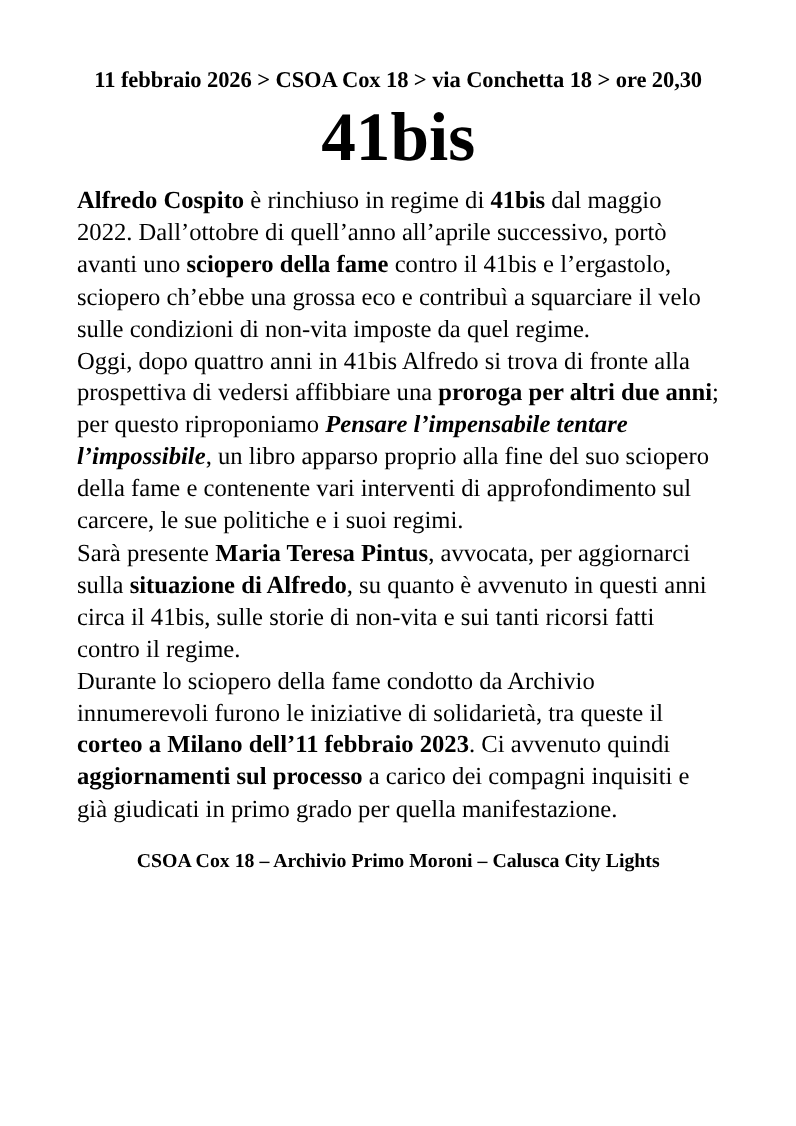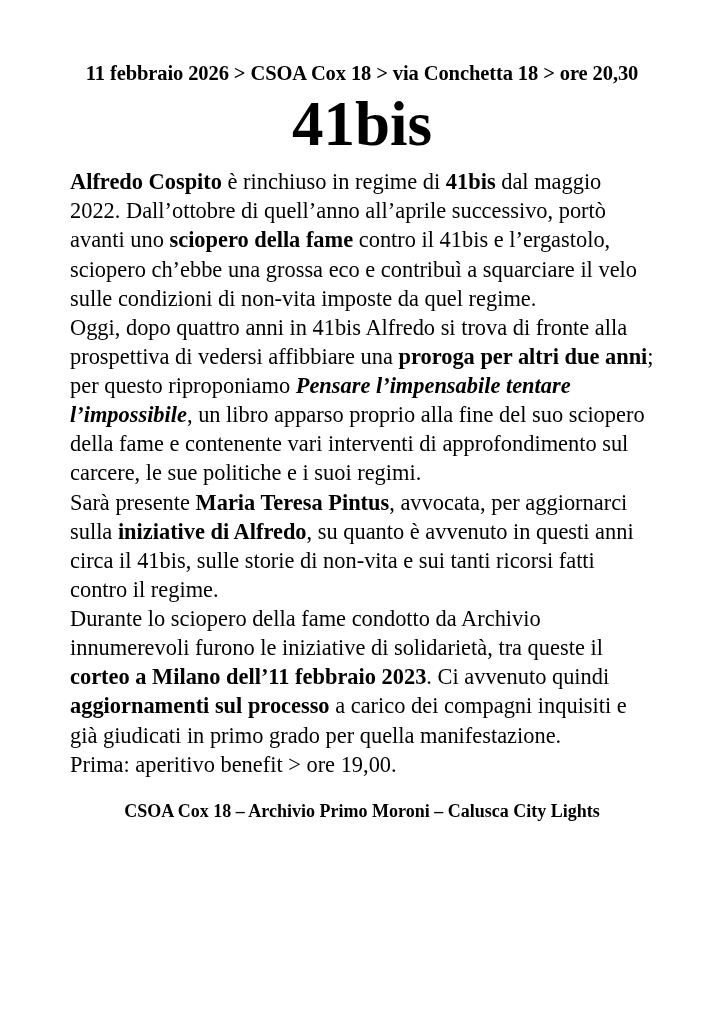--- a/index.html
+++ b/index.html
@@ -67,24 +67,23 @@
   <div class="header-line">11 febbraio 2026 &gt; CSOA Cox 18 &gt; via Conchetta 18 &gt; ore 20,30</div>
 
   <div class="title">41bis</div>
 
   <div class="body-text">
 
     <p><b>Alfredo Cospito</b><span> è rinchiuso in regime di </span><b>41bis</b><span> dal maggio 2022. Dall’ottobre di quell’anno all’aprile successivo, portò avanti uno </span><b>sciopero della fame</b><span> contro il 41bis e l’ergastolo, sciopero ch’ebbe una grossa eco e contribuì a squarciare il velo sulle condizioni di non-vita imposte da quel regime.</span></p>
 
     <p><span>Oggi, dopo quattro anni in 41bis Alfredo si trova di fronte alla prospettiva di vedersi affibbiare una </span><b>proroga per altri due anni</b><span>; per questo riproponiamo </span><b><i>Pensare l’impensabile tentare l’impossibile</i></b><span>, un libro apparso proprio alla fine del suo sciopero della fame e contenente vari interventi di approfondimento sul carcere, le sue politiche e i suoi regimi.</span></p>
 
-    <p><span>Sarà presente </span><b>Maria Teresa Pintus</b><span>, avvocata, per aggiornarci sulla </span><b>iniziative di Alfredo</b><span>, su quanto è avvenuto in questi anni circa il 41bis, sulle storie di non-vita e sui tanti ricorsi fatti contro il regime.</span></p>
+    <p><span>Sarà presente </span><b>Maria Teresa Pintus</b><span>, avvocata, per aggiornarci sulla </span><b>situazione di Alfredo</b><span>, su quanto è avvenuto in questi anni circa il 41bis, sulle storie di non-vita e sui tanti ricorsi fatti contro il regime.</span></p>
 
     <p><span>Durante lo sciopero della fame condotto da Archivio innumerevoli furono le iniziative di solidarietà, tra queste il </span><b>corteo a Milano dell’11 febbraio 2023</b><span>. Ci avvenuto quindi </span><b>aggiornamenti sul processo</b><span> a carico dei compagni inquisiti e già giudicati in primo grado per quella manifestazione.</span></p>
 
 
-    <p>Prima: aperitivo benefit &gt; ore 19,00.</p>
 
   </div>
 
   <div class="footer">CSOA Cox 18 – Archivio Primo Moroni – Calusca City Lights</div>
 
 </div>
 
 </body></html>

